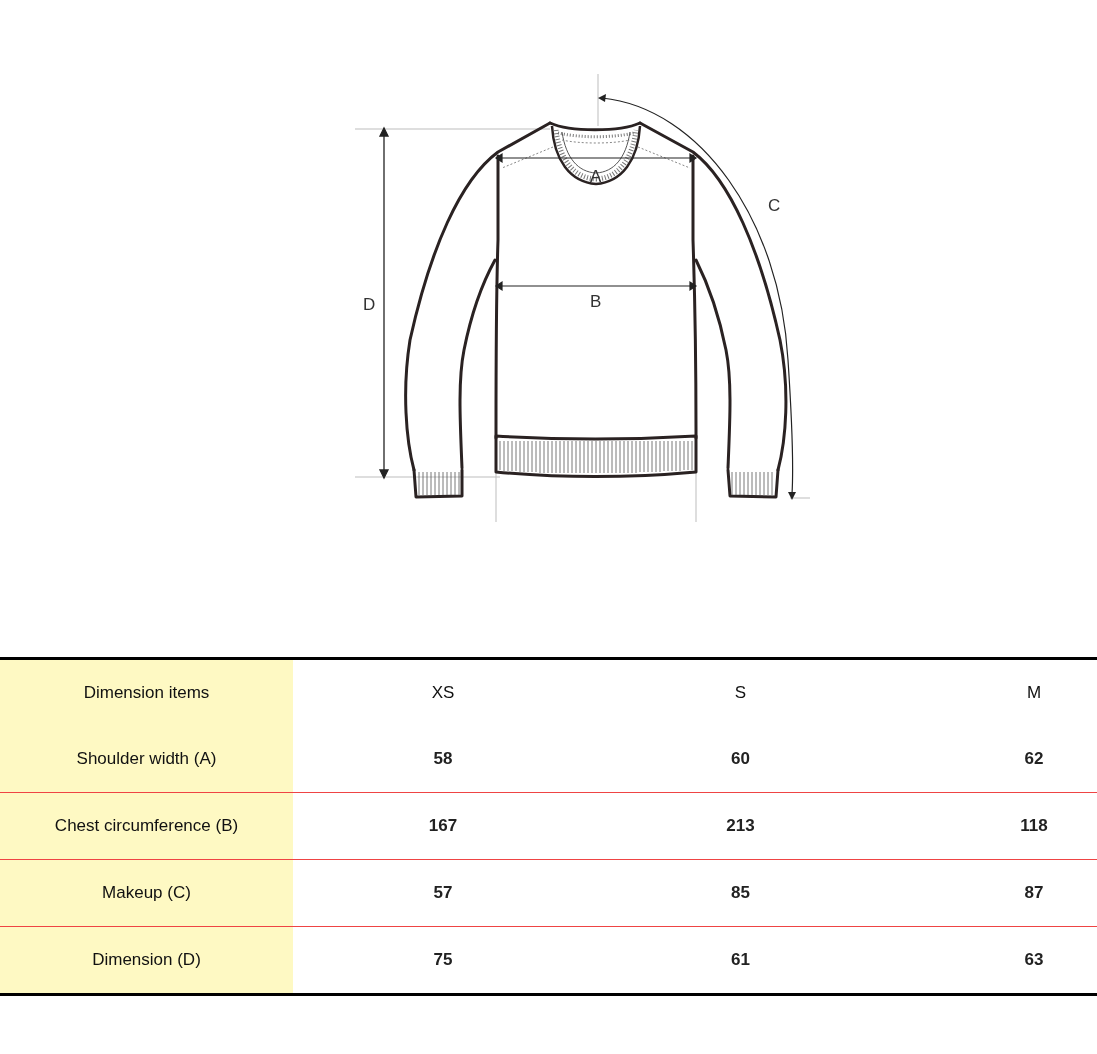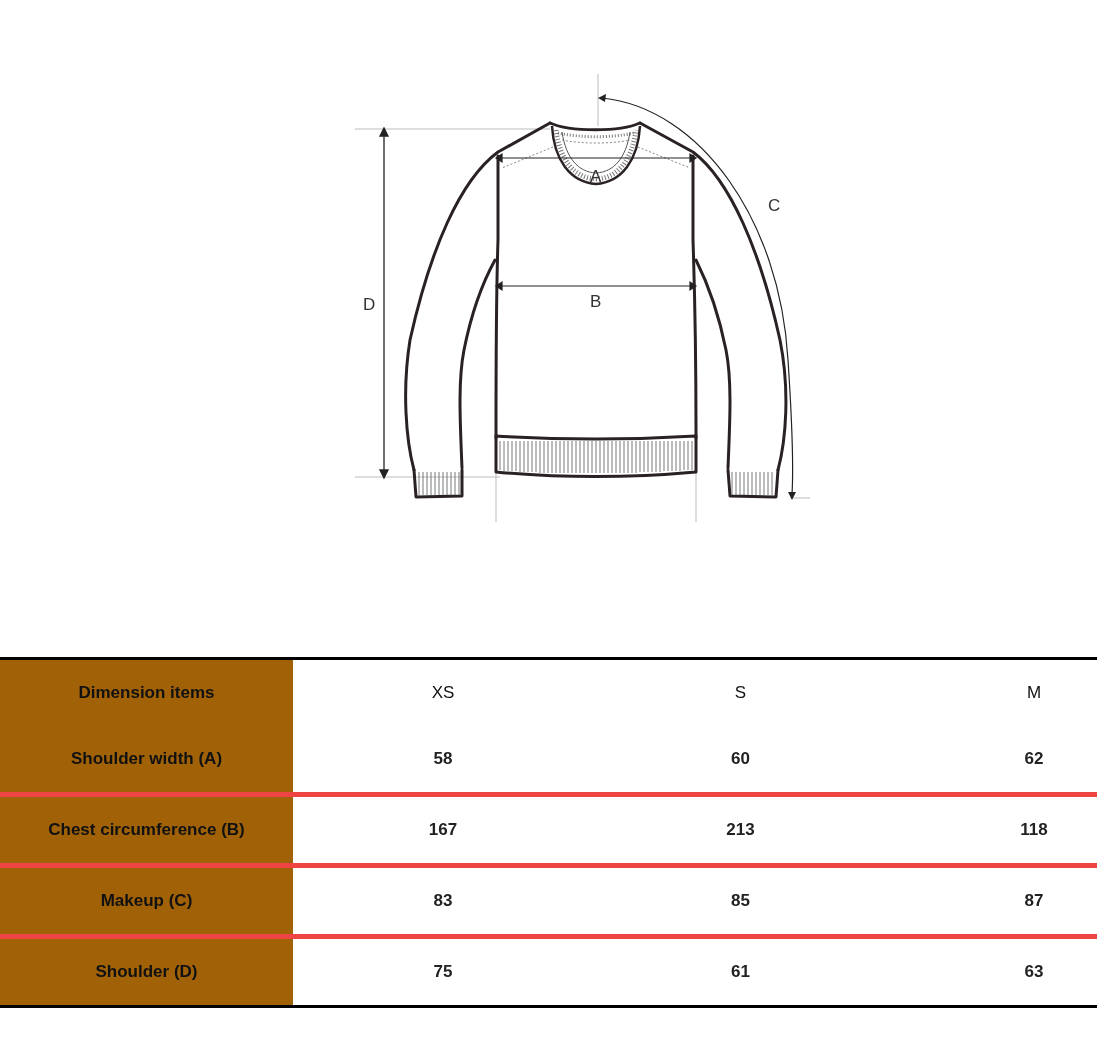--- a/index.html
+++ b/index.html
@@ -47,29 +47,29 @@
       border-top: 3px solid #000;
       border-bottom: 3px solid #000;
     }
     table.size-table th,
     table.size-table td {
       height: 66px;
       padding: 0;
       text-align: center;
       vertical-align: middle;
       font-size: 17px;
-      border-bottom: 5px solid #ef4444;
+      border-bottom: 1px solid #ef4444;
     }
     table.size-table tr:last-child td,
     table.size-table tr:last-child th { border-bottom: none; }
     table.size-table th { font-weight: 400; }
     table.size-table td { font-weight: 700; color: #222; }
     table.size-table .rowhead {
-      background: #a16207;
-      font-weight: 700;
+      background: #fef9c3;
+      font-weight: 400;
       color: #111;
     }
     col.c0 { width: 293px; }
     col.c1 { width: 300px; }
     col.c2 { width: 295px; }
     col.c3 { width: 292px; }
   </style>
 </head>
 <body>
 
@@ -183,26 +183,26 @@
           <td>62</td>
         </tr>
         <tr>
           <td class="rowhead">Chest circumference (B)</td>
           <td>167</td>
           <td>213</td>
           <td>118</td>
         </tr>
         <tr>
           <td class="rowhead">Makeup (C)</td>
-          <td>83</td>
+          <td>57</td>
           <td>85</td>
           <td>87</td>
         </tr>
         <tr>
-          <td class="rowhead">Shoulder (D)</td>
+          <td class="rowhead">Dimension (D)</td>
           <td>75</td>
           <td>61</td>
           <td>63</td>
         </tr>
       </tbody>
     </table>
   </div>
 
 </div>
 

